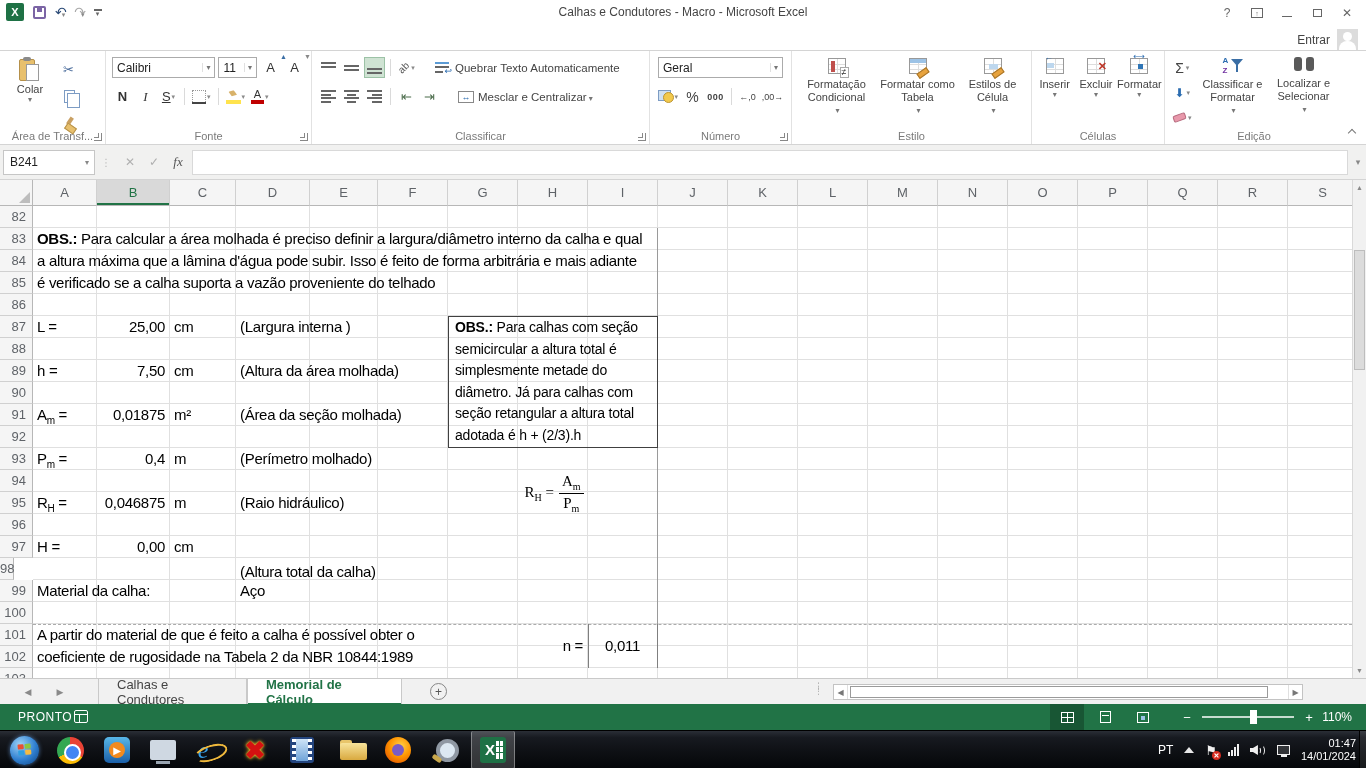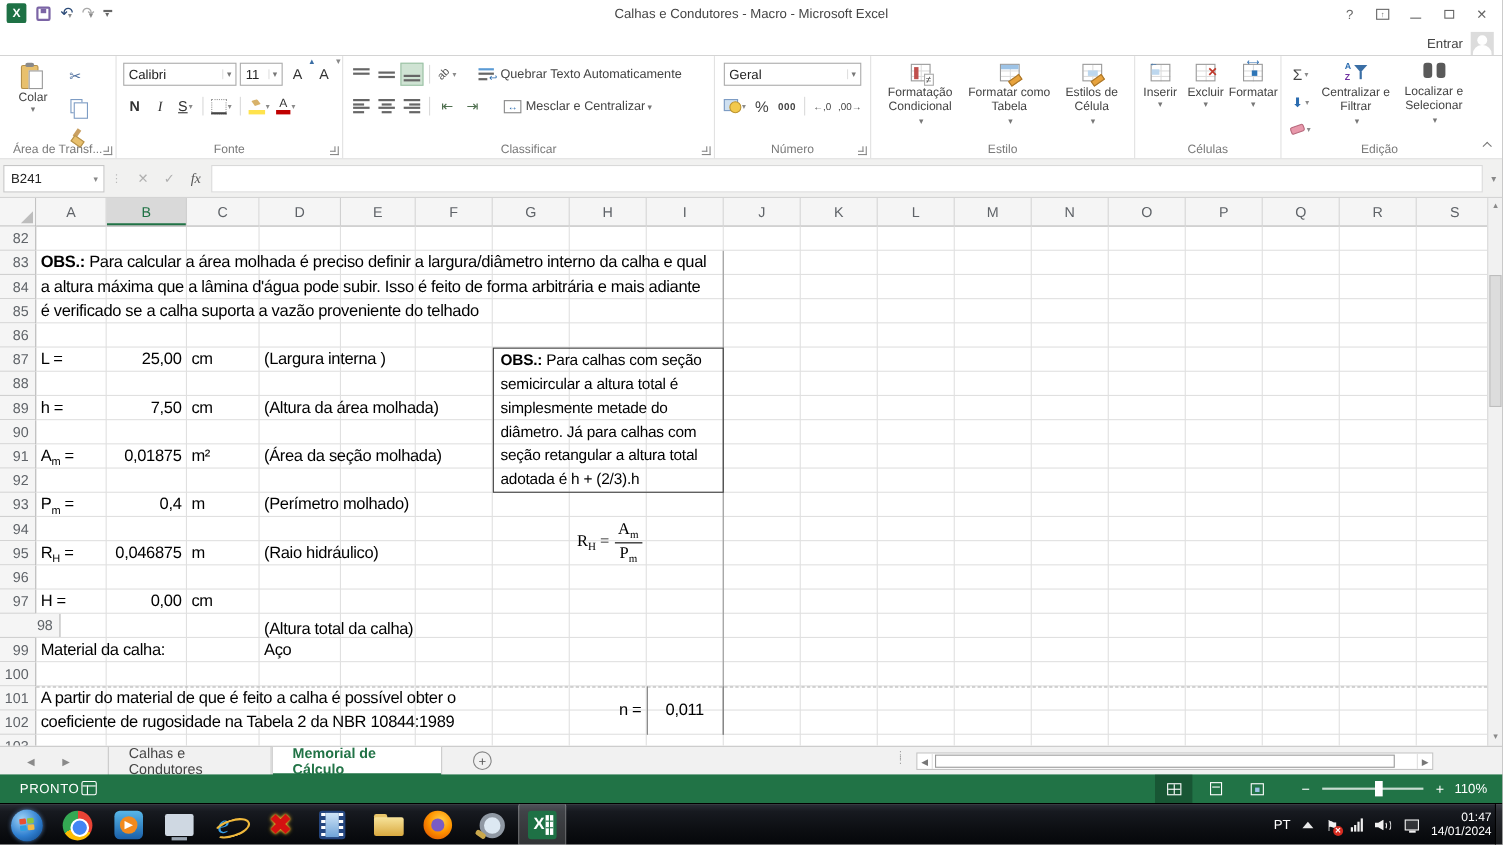--- a/index.html
+++ b/index.html
@@ -493,21 +493,21 @@
               <span class="mini-dd" style="margin-left:2px;">▾</span>
             </span>
         </div>
         <div class="bigbtn dd" style="width:70px;margin-left:4px;">
           <span class="az-ico" style="margin-bottom:3px;">
               <span class="a">A</span>
               <span class="z">Z</span>
               <span class="fun"></span>
               <span class="stem"></span>
             </span>
-          <span>Centralizar e Filtrar</span>
+          <span>Classificar e Formatar</span>
         </div>
         <div class="bigbtn dd" style="width:72px;">
           <span class="bino" style="margin-bottom:6px;"></span>
           <span>Localizar e Selecionar</span>
         </div>
       </div>
       <div class="grp-label">Edição</div>
     </div>
     <span class="collapse"></span>
   </div>
@@ -571,21 +571,21 @@
       <div class="rh" style="left: 0px; top: 158px; width: 33px; height: 22px;">88</div>
       <div class="rh" style="left: 0px; top: 180px; width: 33px; height: 22px;">89</div>
       <div class="rh" style="left: 0px; top: 202px; width: 33px; height: 22px;">90</div>
       <div class="rh" style="left: 0px; top: 224px; width: 33px; height: 22px;">91</div>
       <div class="rh" style="left: 0px; top: 246px; width: 33px; height: 22px;">92</div>
       <div class="rh" style="left: 0px; top: 268px; width: 33px; height: 22px;">93</div>
       <div class="rh" style="left: 0px; top: 290px; width: 33px; height: 22px;">94</div>
       <div class="rh" style="left: 0px; top: 312px; width: 33px; height: 22px;">95</div>
       <div class="rh" style="left: 0px; top: 334px; width: 33px; height: 22px;">96</div>
       <div class="rh" style="left: 0px; top: 356px; width: 33px; height: 22px;">97</div>
-      <div class="rh" style="left: 0px; top: 378px; width: 55px; height: 22px;">98</div>
+      <div class="rh" style="left: 0px; top: 378px; width: 14px; height: 22px;">98</div>
       <div class="rh" style="left: 0px; top: 400px; width: 33px; height: 22px;">99</div>
       <div class="rh" style="left: 0px; top: 422px; width: 33px; height: 22px;">100</div>
       <div class="rh" style="left: 0px; top: 444px; width: 33px; height: 22px;">101</div>
       <div class="rh" style="left: 0px; top: 466px; width: 33px; height: 22px;">102</div>
       <div class="rh" style="left: 0px; top: 488px; width: 33px; height: 22px;">103</div>
       <div class="gl" style="left: 96px; top: 26px; width: 1px; height: 472px;"></div>
       <div class="gl" style="left: 169px; top: 26px; width: 1px; height: 472px;"></div>
       <div class="gl" style="left: 235px; top: 26px; width: 1px; height: 472px;"></div>
       <div class="gl" style="left: 309px; top: 26px; width: 1px; height: 472px;"></div>
       <div class="gl" style="left: 377px; top: 26px; width: 1px; height: 472px;"></div>

